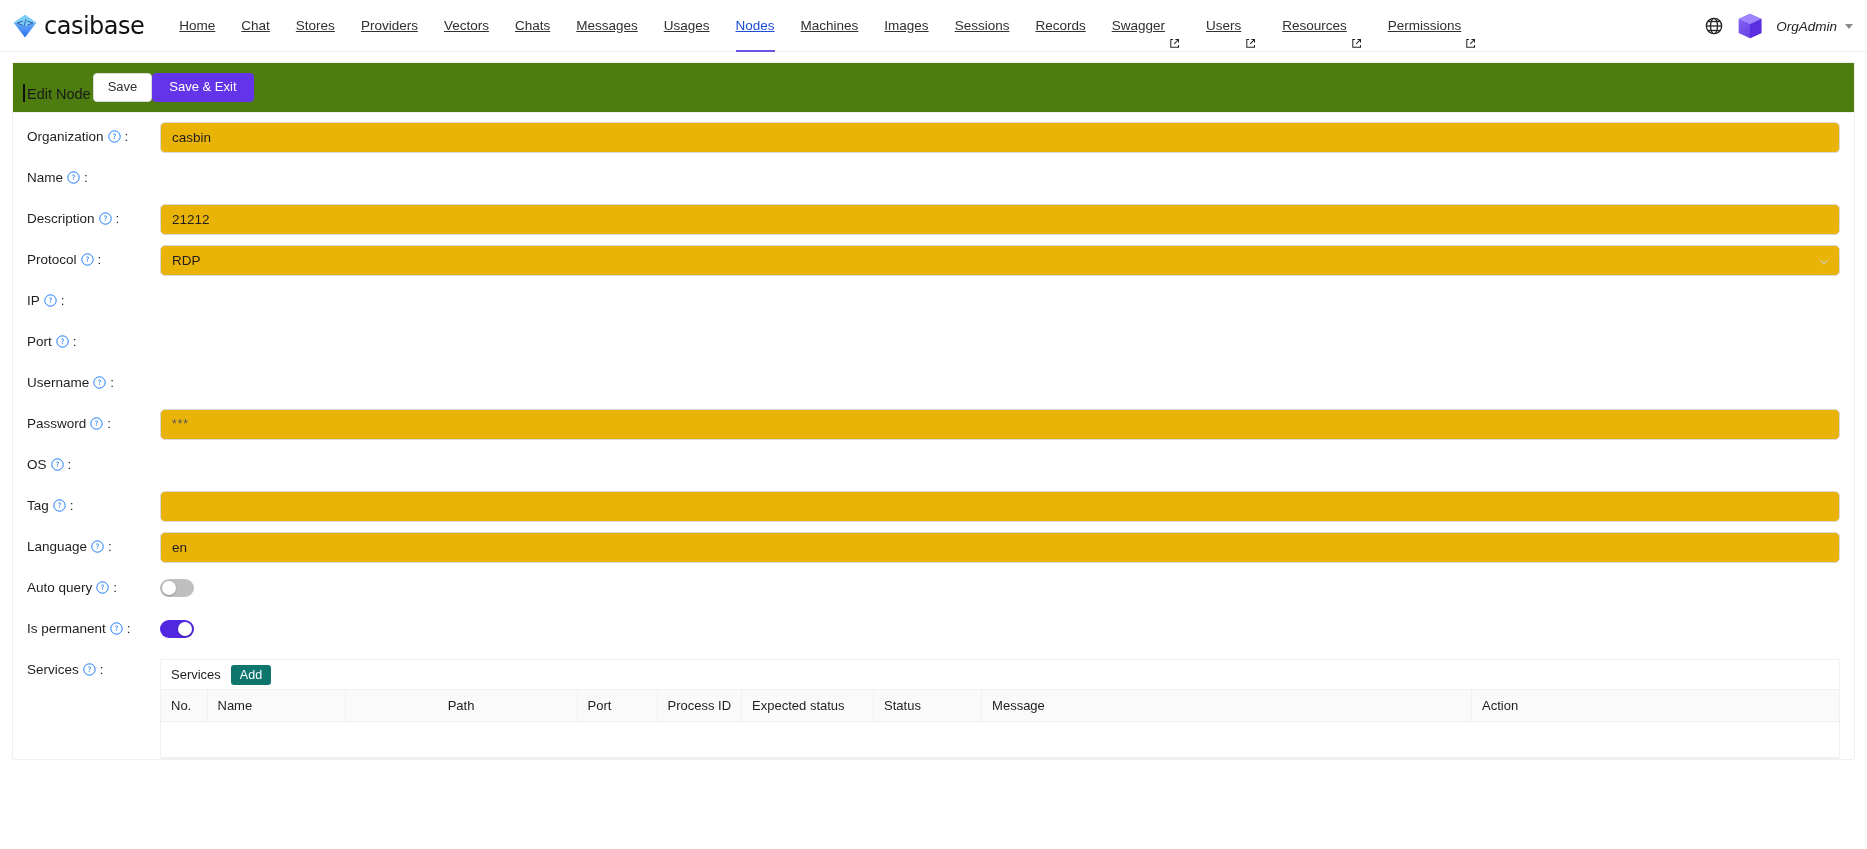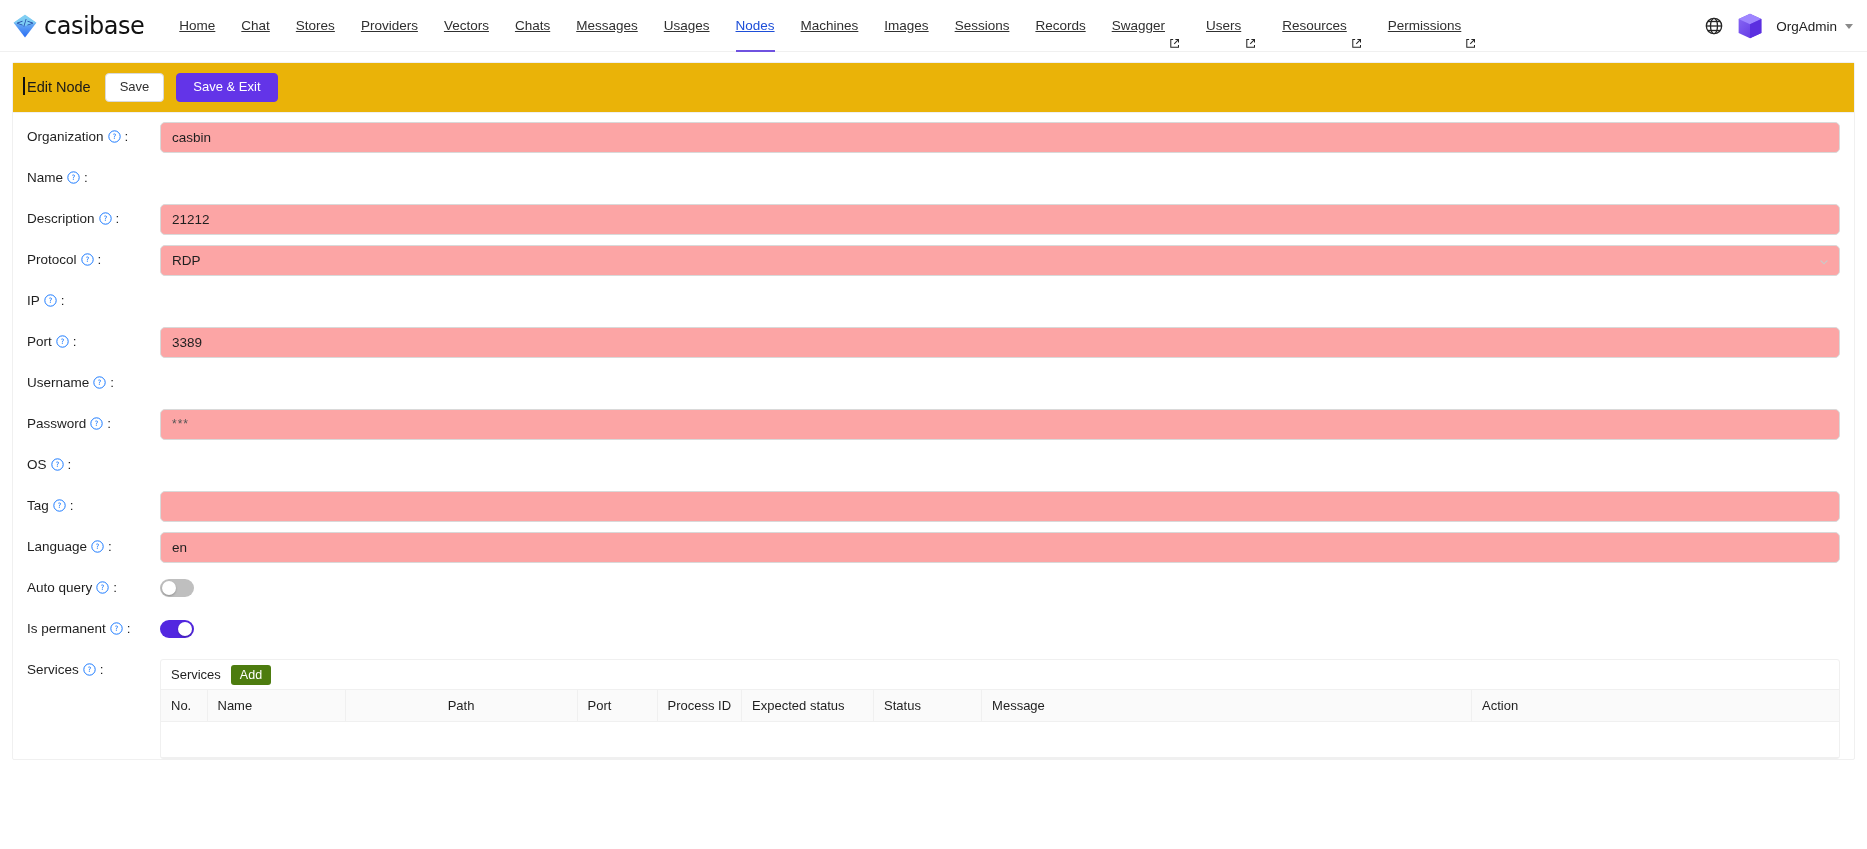--- a/index.html
+++ b/index.html
@@ -73,20 +73,21 @@
     display: flex;
     align-items: center;
     gap: 12px;
     padding-right: 6px;
   }
   .globe-icon { width: 20px; height: 20px; display: block; cursor: pointer; }
   .org-cube { width: 28px; height: 28px; display: block; }
   .org-name {
     font-size: 13.5px;
     color: #222;
+    font-style: italic;
   }
   .caret-dn {
     width: 0; height: 0;
     border-left: 4px solid transparent;
     border-right: 4px solid transparent;
     border-top: 5px solid #8a8a8a;
     margin-left: -4px;
   }
   
   .cursor-arrow {
@@ -99,25 +100,24 @@
   .page {
     padding: 10px 12px 0 12px;
   }
   .card {
     border: 1px solid #f0f0f0;
     border-radius: 2px;
     background: #fff;
   }
   .card-toolbar {
     display: flex;
-    align-items: center;
-    gap: 12px;
+    align-items: flex-end;
     padding: 10px 14px;
     border-bottom: 1px solid #f0f0f0;
-    background: #eab308;
+    background: #4d7c0f;
   }
   .card-title {
     font-size: 14.5px;
     color: #1a1a1a;
     margin-right: 2px;
     position: relative;
   }
   .card-title::before {
     content: "";
     position: absolute;
@@ -176,21 +176,21 @@
   }
   .input {
     width: 100%;
     height: 31px;
     border: 1px solid #d9d9d9;
     border-radius: 5px;
     padding: 0 11px;
     font-size: 13.5px;
     font-family: "Liberation Sans", sans-serif;
     color: #1f1f1f;
-    background: #fca5a5;
+    background: #eab308;
     outline: none;
   }
   .input::placeholder { color: #b5b5b5; }
   .input.pw {
     letter-spacing: 1px;
     font-size: 12px;
     color: #555;
   }
   .select {
     position: relative;
@@ -233,21 +233,21 @@
   }
   .services-bar {
     display: flex;
     align-items: center;
     gap: 10px;
     padding: 5px 10px 4px 10px;
     font-size: 13px;
     color: #1f1f1f;
   }
   .btn-add {
-    background: #4d7c0f;
+    background: #0f766e;
     color: #fff;
     border: none;
     border-radius: 3px;
     font-size: 12.5px;
     padding: 3px 9px;
     cursor: pointer;
     font-family: "Liberation Sans", sans-serif;
   }
   table.svc {
     width: 100%;
@@ -469,21 +469,20 @@
         </div>
         <div class="row">
           <div class="row-label">
             <span>Port</span>
             <span class="help-icon"><svg viewBox="0 0 16 16" width="13" height="13">
                 <circle cx="8" cy="8" r="7" fill="none" stroke="#1677ff" stroke-width="1.2"></circle>
                 <text x="8" y="11.6" font-size="9" fill="#1677ff" text-anchor="middle" font-family="DejaVu Sans, sans-serif">?</text>
               </svg></span>
             <span>:</span>
           </div>
-          <div class="row-ctl"><input class="input" type="text" value="3389" style=""></div>
         </div>
         <div class="row">
           <div class="row-label">
             <span>Username</span>
             <span class="help-icon"><svg viewBox="0 0 16 16" width="13" height="13">
                 <circle cx="8" cy="8" r="7" fill="none" stroke="#1677ff" stroke-width="1.2"></circle>
                 <text x="8" y="11.6" font-size="9" fill="#1677ff" text-anchor="middle" font-family="DejaVu Sans, sans-serif">?</text>
               </svg></span>
             <span>:</span>
           </div>

